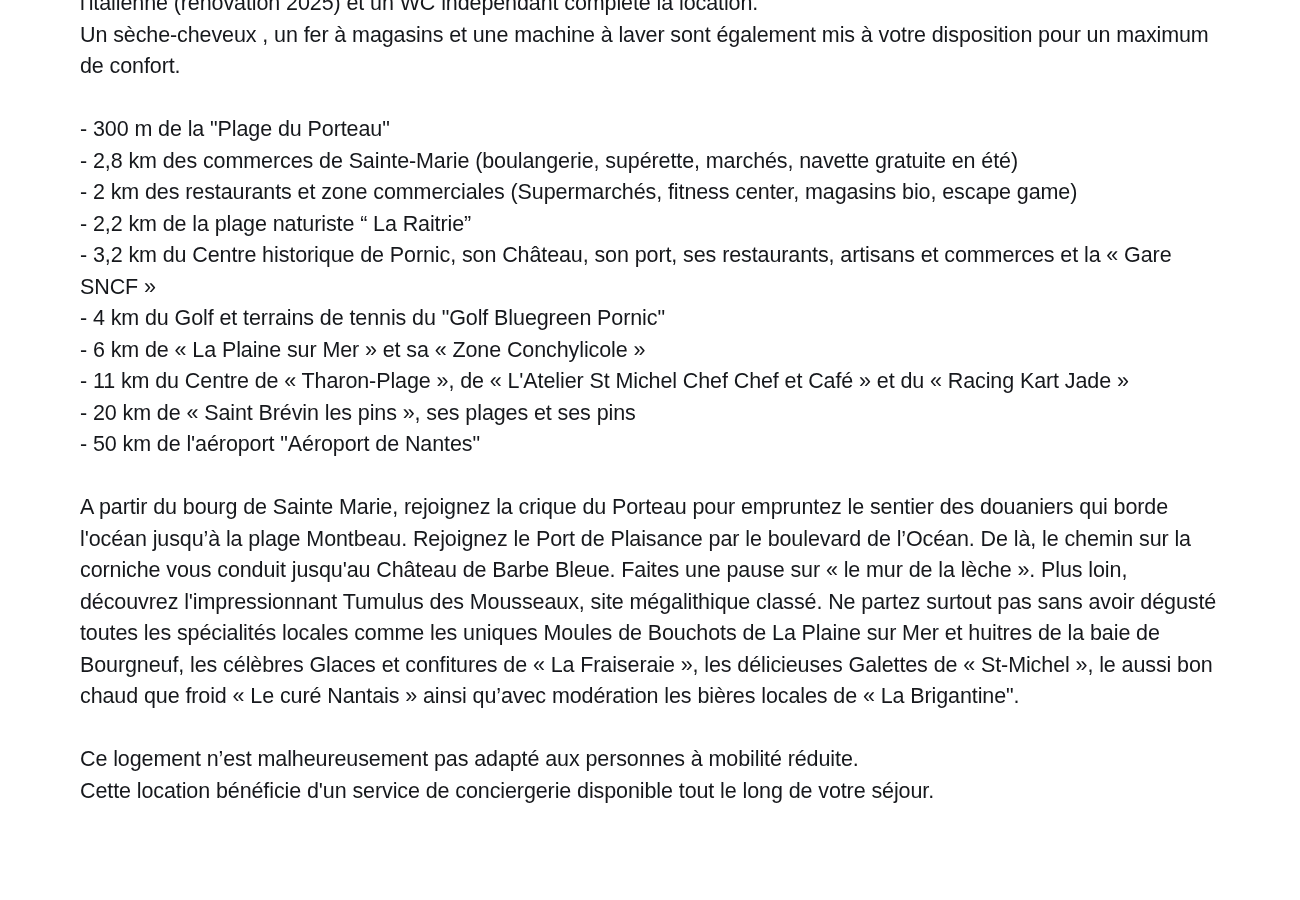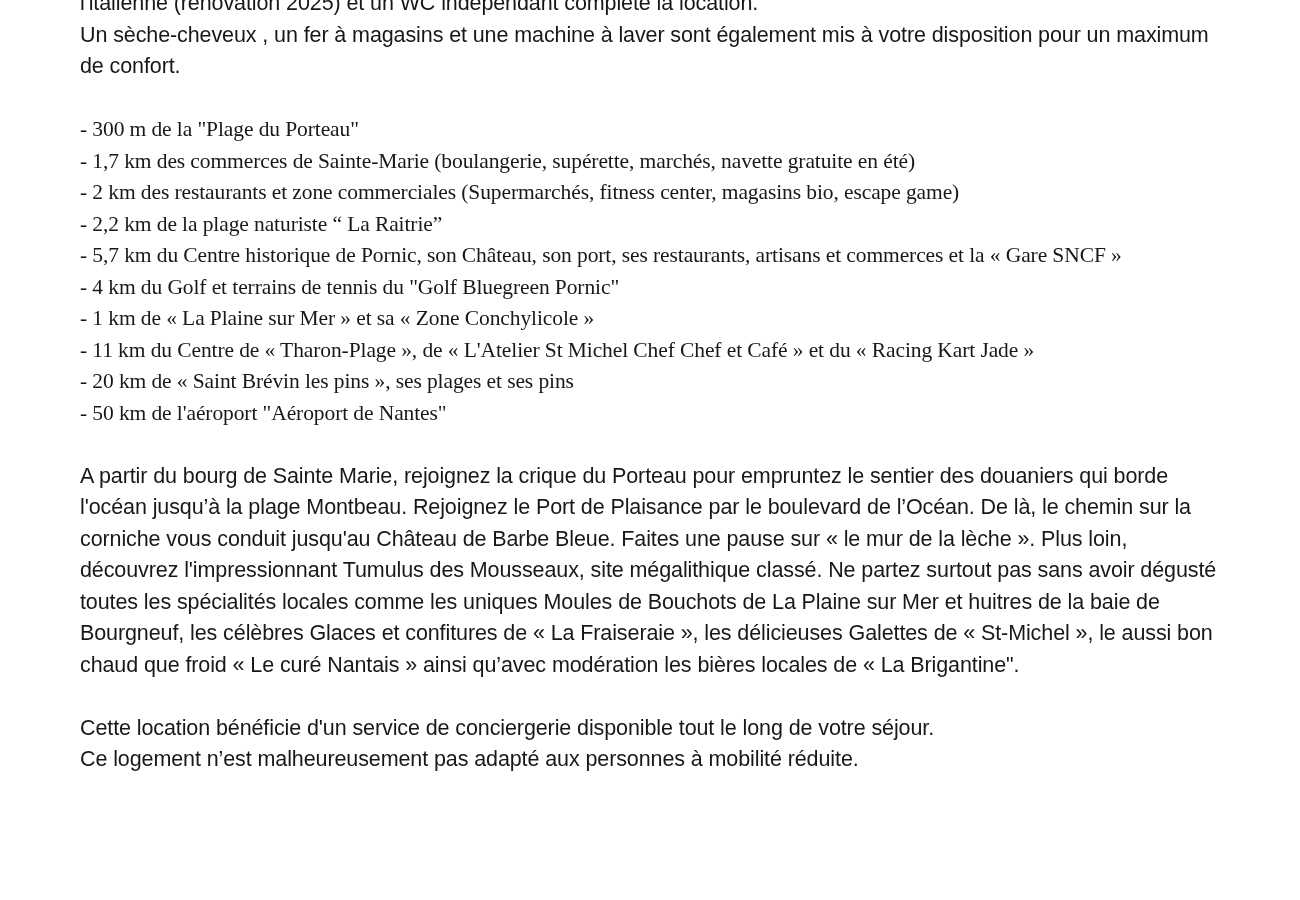--- a/index.html
+++ b/index.html
@@ -35,51 +35,50 @@
     margin: 0;
     color: #16181c;
     white-space: pre-wrap;
     word-wrap: break-word;
   }
   .spacer {
     height: 31.5px;
   }
   .list .para {
     margin: 0;
-    font-family: Liberation Serif, serif;
   }
 </style>
 </head>
 <body>
 
 <div class="page">
   <div class="doc">
 
     <p class="para">l'italienne (rénovation 2025) et un WC indépendant complète la location.</p>
     <p class="para">Un sèche-cheveux , un fer à magasins et une machine à laver sont également mis à votre disposition pour un maximum de confort.</p>
 
     <div class="spacer"></div>
 
 
     <div class="list">
       <p class="para">- 300 m de la "Plage du Porteau"</p>
-      <p class="para">- 1,7 km des commerces de Sainte-Marie (boulangerie, supérette, marchés, navette gratuite en été)</p>
+      <p class="para">- 2,8 km des commerces de Sainte-Marie (boulangerie, supérette, marchés, navette gratuite en été)</p>
       <p class="para">- 2 km des restaurants et zone commerciales (Supermarchés, fitness center, magasins bio, escape game)</p>
       <p class="para">- 2,2 km de la plage naturiste “ La Raitrie”</p>
-      <p class="para">- 5,7 km du Centre historique de Pornic, son Château, son port, ses restaurants, artisans et commerces et la « Gare SNCF »</p>
+      <p class="para">- 3,2 km du Centre historique de Pornic, son Château, son port, ses restaurants, artisans et commerces et la « Gare SNCF »</p>
       <p class="para">- 4 km du Golf et terrains de tennis du "Golf Bluegreen Pornic"</p>
-      <p class="para">- 1 km de « La Plaine sur Mer » et sa « Zone Conchylicole »</p>
+      <p class="para">- 6 km de « La Plaine sur Mer » et sa « Zone Conchylicole »</p>
       <p class="para">- 11 km du Centre de « Tharon-Plage », de « L'Atelier St Michel Chef Chef et Café » et du « Racing Kart Jade »</p>
       <p class="para">- 20 km de « Saint Brévin les pins », ses plages et ses pins</p>
       <p class="para">- 50 km de l'aéroport "Aéroport de Nantes"</p>
     </div>
 
     <div class="spacer"></div>
 
     <p class="para">A partir du bourg de Sainte Marie, rejoignez la crique du Porteau pour empruntez le sentier des douaniers qui borde l'océan jusqu’à la plage Montbeau. Rejoignez le Port de Plaisance par le boulevard de l’Océan. De là, le chemin sur la corniche vous conduit jusqu'au Château de Barbe Bleue. Faites une pause sur « le mur de la lèche ». Plus loin, découvrez l'impressionnant Tumulus des Mousseaux, site mégalithique classé. Ne partez surtout pas sans avoir dégusté toutes les spécialités locales comme les uniques Moules de Bouchots de La Plaine sur Mer et huitres de la baie de Bourgneuf, les célèbres Glaces et confitures de « La Fraiseraie », les délicieuses Galettes de « St-Michel », le aussi bon chaud que froid « Le curé Nantais » ainsi qu’avec modération les bières locales de « La Brigantine".</p>
 
     <div class="spacer"></div>
 
+    <p class="para">Ce logement n’est malheureusement pas adapté aux personnes à mobilité réduite.</p>
     <p class="para">Cette location bénéficie d'un service de conciergerie disponible tout le long de votre séjour.</p>
-    <p class="para">Ce logement n’est malheureusement pas adapté aux personnes à mobilité réduite.</p>
 
   </div>
 </div>
 
 </body></html>

